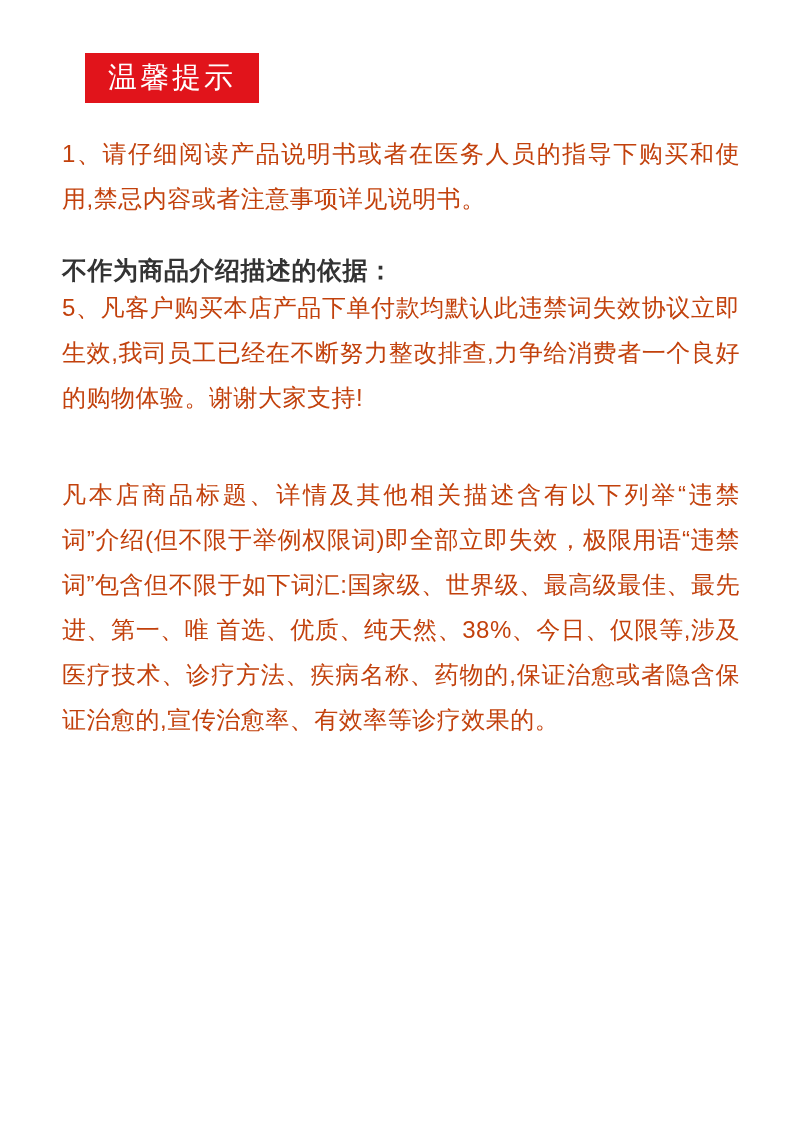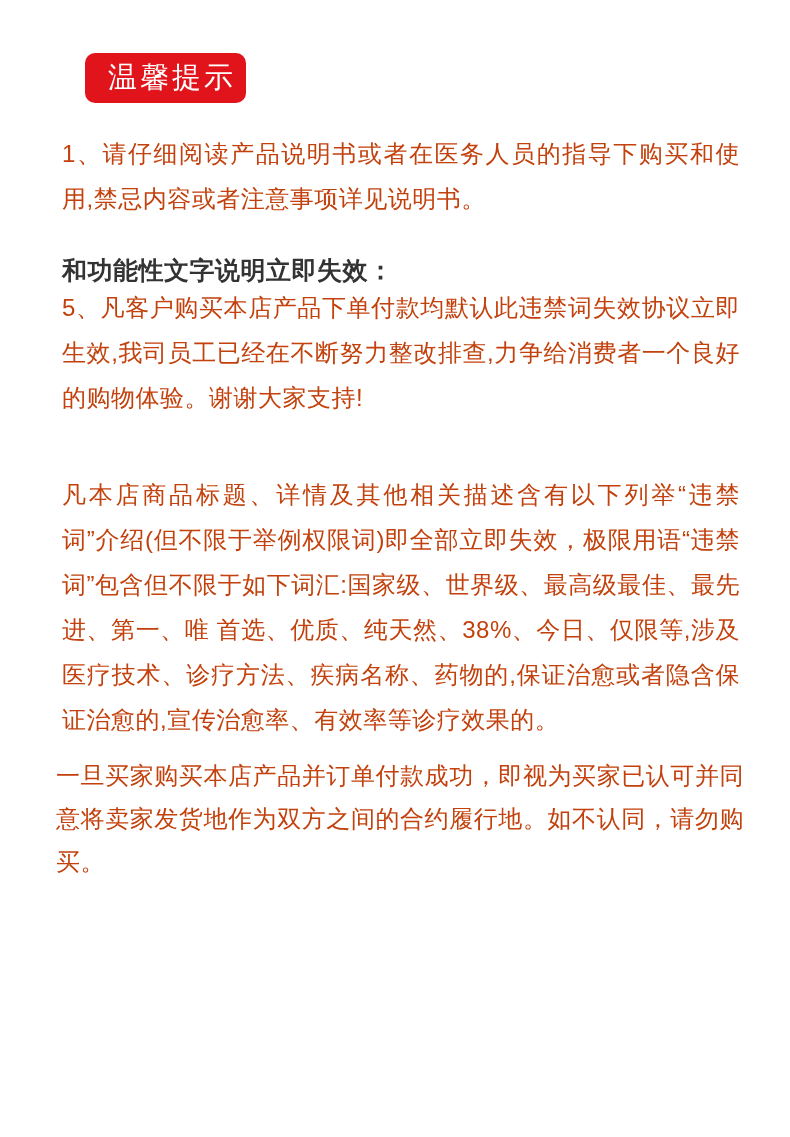--- a/index.html
+++ b/index.html
@@ -20,23 +20,22 @@
     background: #ffffff;
   }
   .badge {
     display: inline-block;
     margin: 53px 0 0 85px;
     background: #e1141b;
     color: #ffffff;
     font-size: 29px;
     font-weight: 500;
     letter-spacing: 3px;
-    padding: 10px 10px 11px 23px;
+    padding: 10px 23px 11px 23px;
     line-height: 1;
-    border-radius: 10px;
   }
   .para {
     margin: 0 50px 0 62px;
     font-size: 24px;
     line-height: 45px;
     color: #c2410c;
     text-align: justify;
     letter-spacing: 0.5px;
   }
   .tip {
@@ -70,22 +69,21 @@
 <body>
 
 <div class="page">
 
   <div class="badge">
     <span>温馨提示</span>
   </div>
 
   <p class="para tip">1、请仔细阅读产品说明书或者在医务人员的指导下购买和使用,禁忌内容或者注意事项详见说明书。</p>
 
-  <h2 class="heading">和功能性文字说明立即失效：</h2>
+  <h2 class="heading">不作为商品介绍描述的依据：</h2>
 
 
   <p class="para clause-2">5、凡客户购买本店产品下单付款均默认此违禁词失效协议立即生效,我司员工已经在不断努力整改排查,力争给消费者一个良好的购物体验。谢谢大家支持!</p>
 
   <p class="para banned">凡本店商品标题、详情及其他相关描述含有以下列举“违禁词”介绍(但不限于举例权限词)即全部立即失效，极限用语“违禁词”包含但不限于如下词汇:国家级、世界级、最高级最佳、最先进、第一、唯 首选、优质、纯天然、38%、今日、仅限等,涉及医疗技术、诊疗方法、疾病名称、药物的,保证治愈或者隐含保证治愈的,宣传治愈率、有效率等诊疗效果的。</p>
 
-  <p class="para notice">一旦买家购买本店产品并订单付款成功，即视为买家已认可并同意将卖家发货地作为双方之间的合约履行地。如不认同，请勿购买。</p>
 
 </div>
 
 </body></html>

